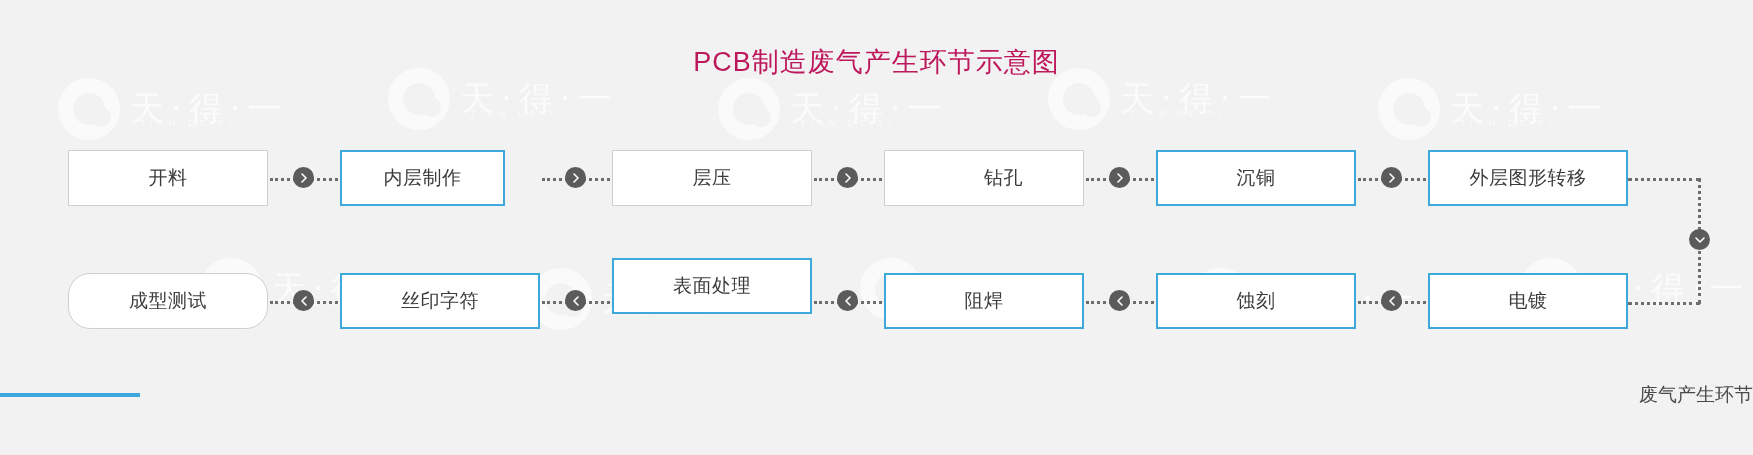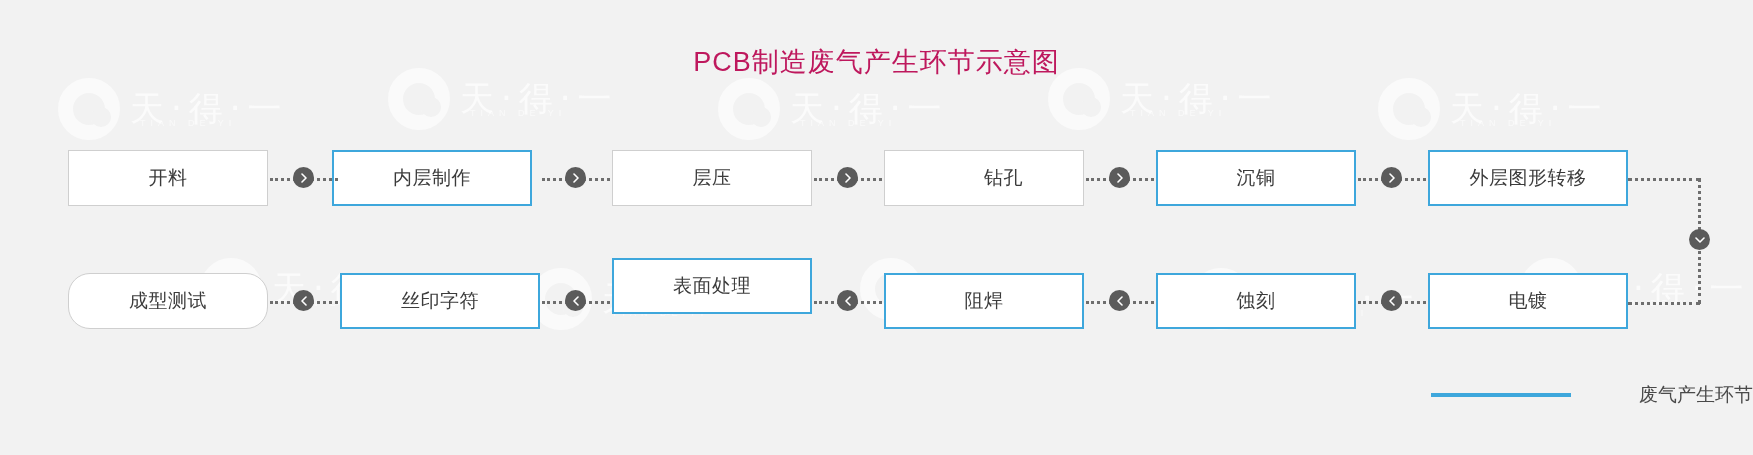--- a/index.html
+++ b/index.html
@@ -107,21 +107,21 @@
   }
   .arrow svg { display: block; }
 
   
   #legend {
     position: absolute;
     left: 0; top: 382px;
     width: 1753px;
     display: flex;
     align-items: center;
-    justify-content: flex-end;
+    justify-content: space-between;
     gap: 18px;
   }
   #legend .swatch {
     width: 140px; height: 4px;
     background: #3ea7dc;
   }
   #legend .legend-label {
     margin-left: 50px;
     font-size: 19px;
     color: #4a4a4a;
@@ -183,21 +183,21 @@
     <div class="wm-ring"></div>
     <div class="wm-text">天·得·一</div>
     <div class="wm-sub">TIAN DE YI</div>
   </div>
 
   <div id="title">PCB制造废气产生环节示意图</div>
 
   <div class="node" style="left:68px;  top:150px; width:200px;">
     <span>开料</span>
   </div>
-  <div class="node highlight" style="left: 332px; top: 150px; width: 200px; border-color: rgb(62, 167, 220); font-family: Liberation Mono, monospace;">
+  <div class="node highlight" style="left: 340px; top: 150px; width: 165px; border-color: rgb(62, 167, 220); font-family: Liberation Mono, monospace;">
     <span>内层制作</span>
   </div>
   <div class="node" style="left:612px; top:150px; width:200px;">
     <span>层压</span>
   </div>
   <div class="node" style="left:884px; top:150px; width:200px;padding-left:39px;">
     <span>钻孔</span>
   </div>
   <div class="node highlight" style="left: 1156px; top: 150px; width: 200px; border-color: rgb(62, 167, 220);">
     <span>沉铜</span>

